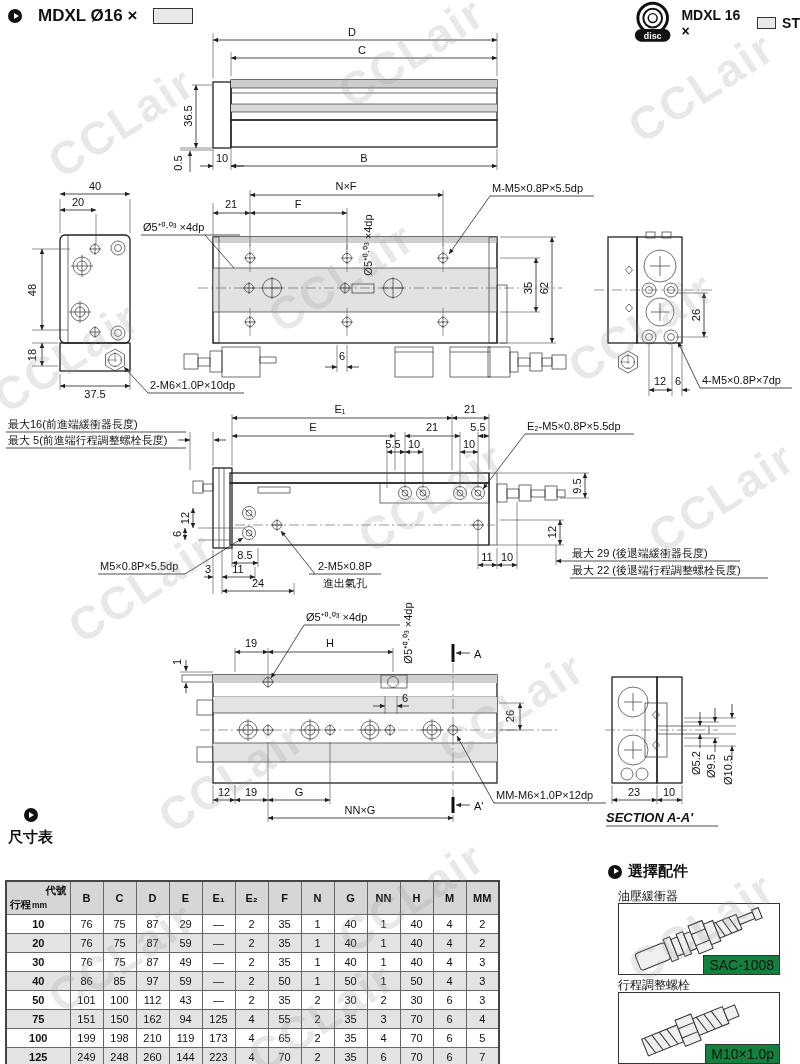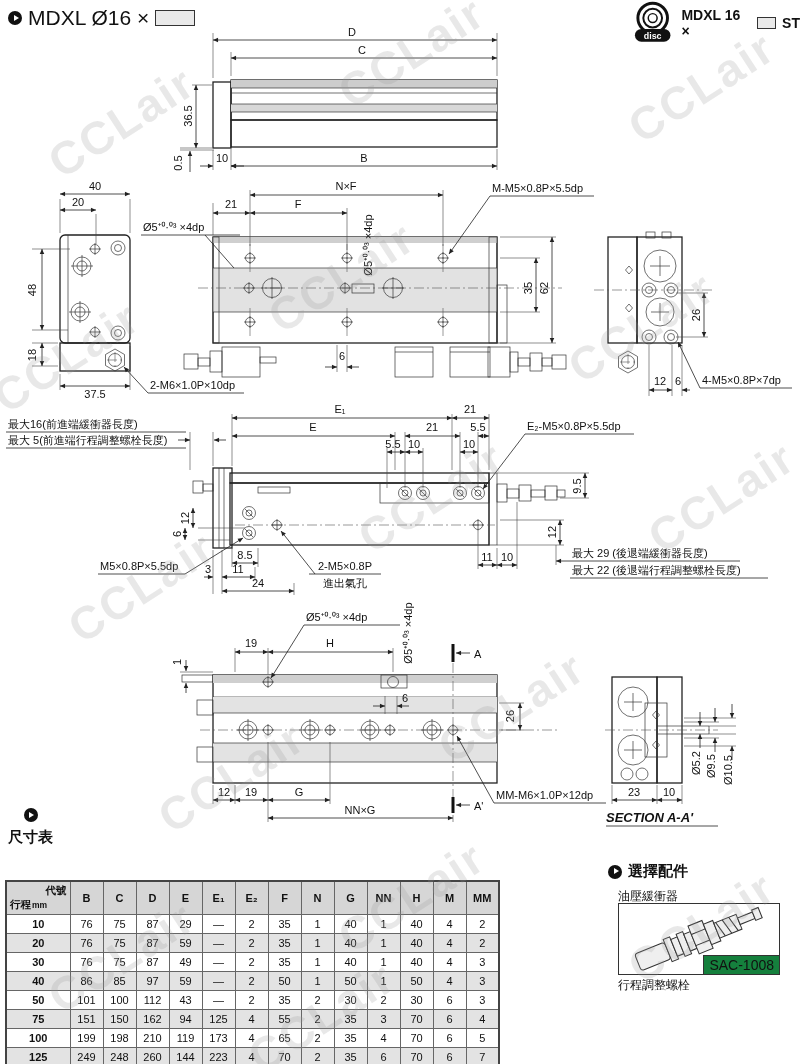--- a/index.html
+++ b/index.html
@@ -2,21 +2,21 @@
 <html><head>
 <meta charset="utf-8">
 <style>
   html,body{margin:0;padding:0;background:#fff;}
   .page{position:relative;width:800px;height:1064px;background:#fff;overflow:hidden;
         font-family:"Liberation Sans",sans-serif;color:#111;}
   
   .wm{position:absolute;font-weight:bold;font-size:46px;color:#9a9a9a;opacity:.22;
       transform:rotate(-33deg);letter-spacing:2px;pointer-events:none;z-index:6;white-space:nowrap;}
   
-  .hdr-left{position:absolute;left:8px;top:6px;font-size:21px;font-weight:normal;display:flex;align-items:center;gap:6px;z-index:2;}
+  .hdr-left{position:absolute;left:8px;top:6px;font-size:17px;font-weight:bold;display:flex;align-items:center;gap:16px;z-index:2;}
   .model-box{display:inline-block;width:38px;height:14px;background:#e9e9e9;border:1.5px solid #333;}
   .hdr-right{position:absolute;left:630px;top:0;display:flex;align-items:center;gap:6px;font-size:14px;font-weight:bold;z-index:2;}
   .mini-box{display:inline-block;width:17px;height:10px;background:#e9e9e9;border:1.2px solid #333;}
   .play{display:inline-block;width:14px;height:14px;background:#111;border-radius:50%;position:relative;flex:0 0 auto;}
   .play::after{content:"";position:absolute;left:5.5px;top:3.5px;border-left:5px solid #fff;
                border-top:3.5px solid transparent;border-bottom:3.5px solid transparent;}
   
   .draw{position:absolute;left:0;top:0;z-index:1;}
   .draw text{font-family:"Liberation Sans",sans-serif;fill:#111;}
   .t{font-size:11px;text-anchor:middle;}
@@ -739,14 +739,34 @@
           <line x1="108" y1="27" x2="112" y2="43"></line>
           <line x1="115" y1="27" x2="119" y2="43"></line>
         <rect x="123" y="31" width="16" height="7"></rect>
         <rect x="139" y="29" width="7" height="11"></rect>
       </g>
     </svg>
     <span class="acc-tag">SAC-1008</span>
   </div>
 
   <div class="acc-label" style="left:618px;top:977px;">行程調整螺栓</div>
+  <div class="acc-box" style="left:618px;top:992px;">
+    <svg width="158" height="68" viewBox="0 0 158 68">
+      <g transform="rotate(-22 77 34)" stroke="#333" stroke-width="1" fill="#efefef">
+        <rect x="22" y="25" width="38" height="18"></rect>
+        <line x1="25" y1="25" x2="30" y2="43"></line>
+          <line x1="33" y1="25" x2="38" y2="43"></line>
+        <line x1="41" y1="25" x2="46" y2="43"></line>
+          <line x1="49" y1="25" x2="54" y2="43"></line>
+        <rect x="60" y="20" width="17" height="28"></rect>
+        <line x1="60" y1="29" x2="77" y2="29"></line>
+          <line x1="60" y1="39" x2="77" y2="39"></line>
+        <rect x="77" y="25" width="32" height="18"></rect>
+        <line x1="81" y1="25" x2="86" y2="43"></line>
+          <line x1="89" y1="25" x2="94" y2="43"></line>
+          <line x1="97" y1="25" x2="102" y2="43"></line>
+        <rect x="109" y="28" width="12" height="12"></rect>
+      </g>
+    </svg>
+    <span class="acc-tag">M10×1.0p</span>
+  </div>
 
 </div>
 
 </body></html>

